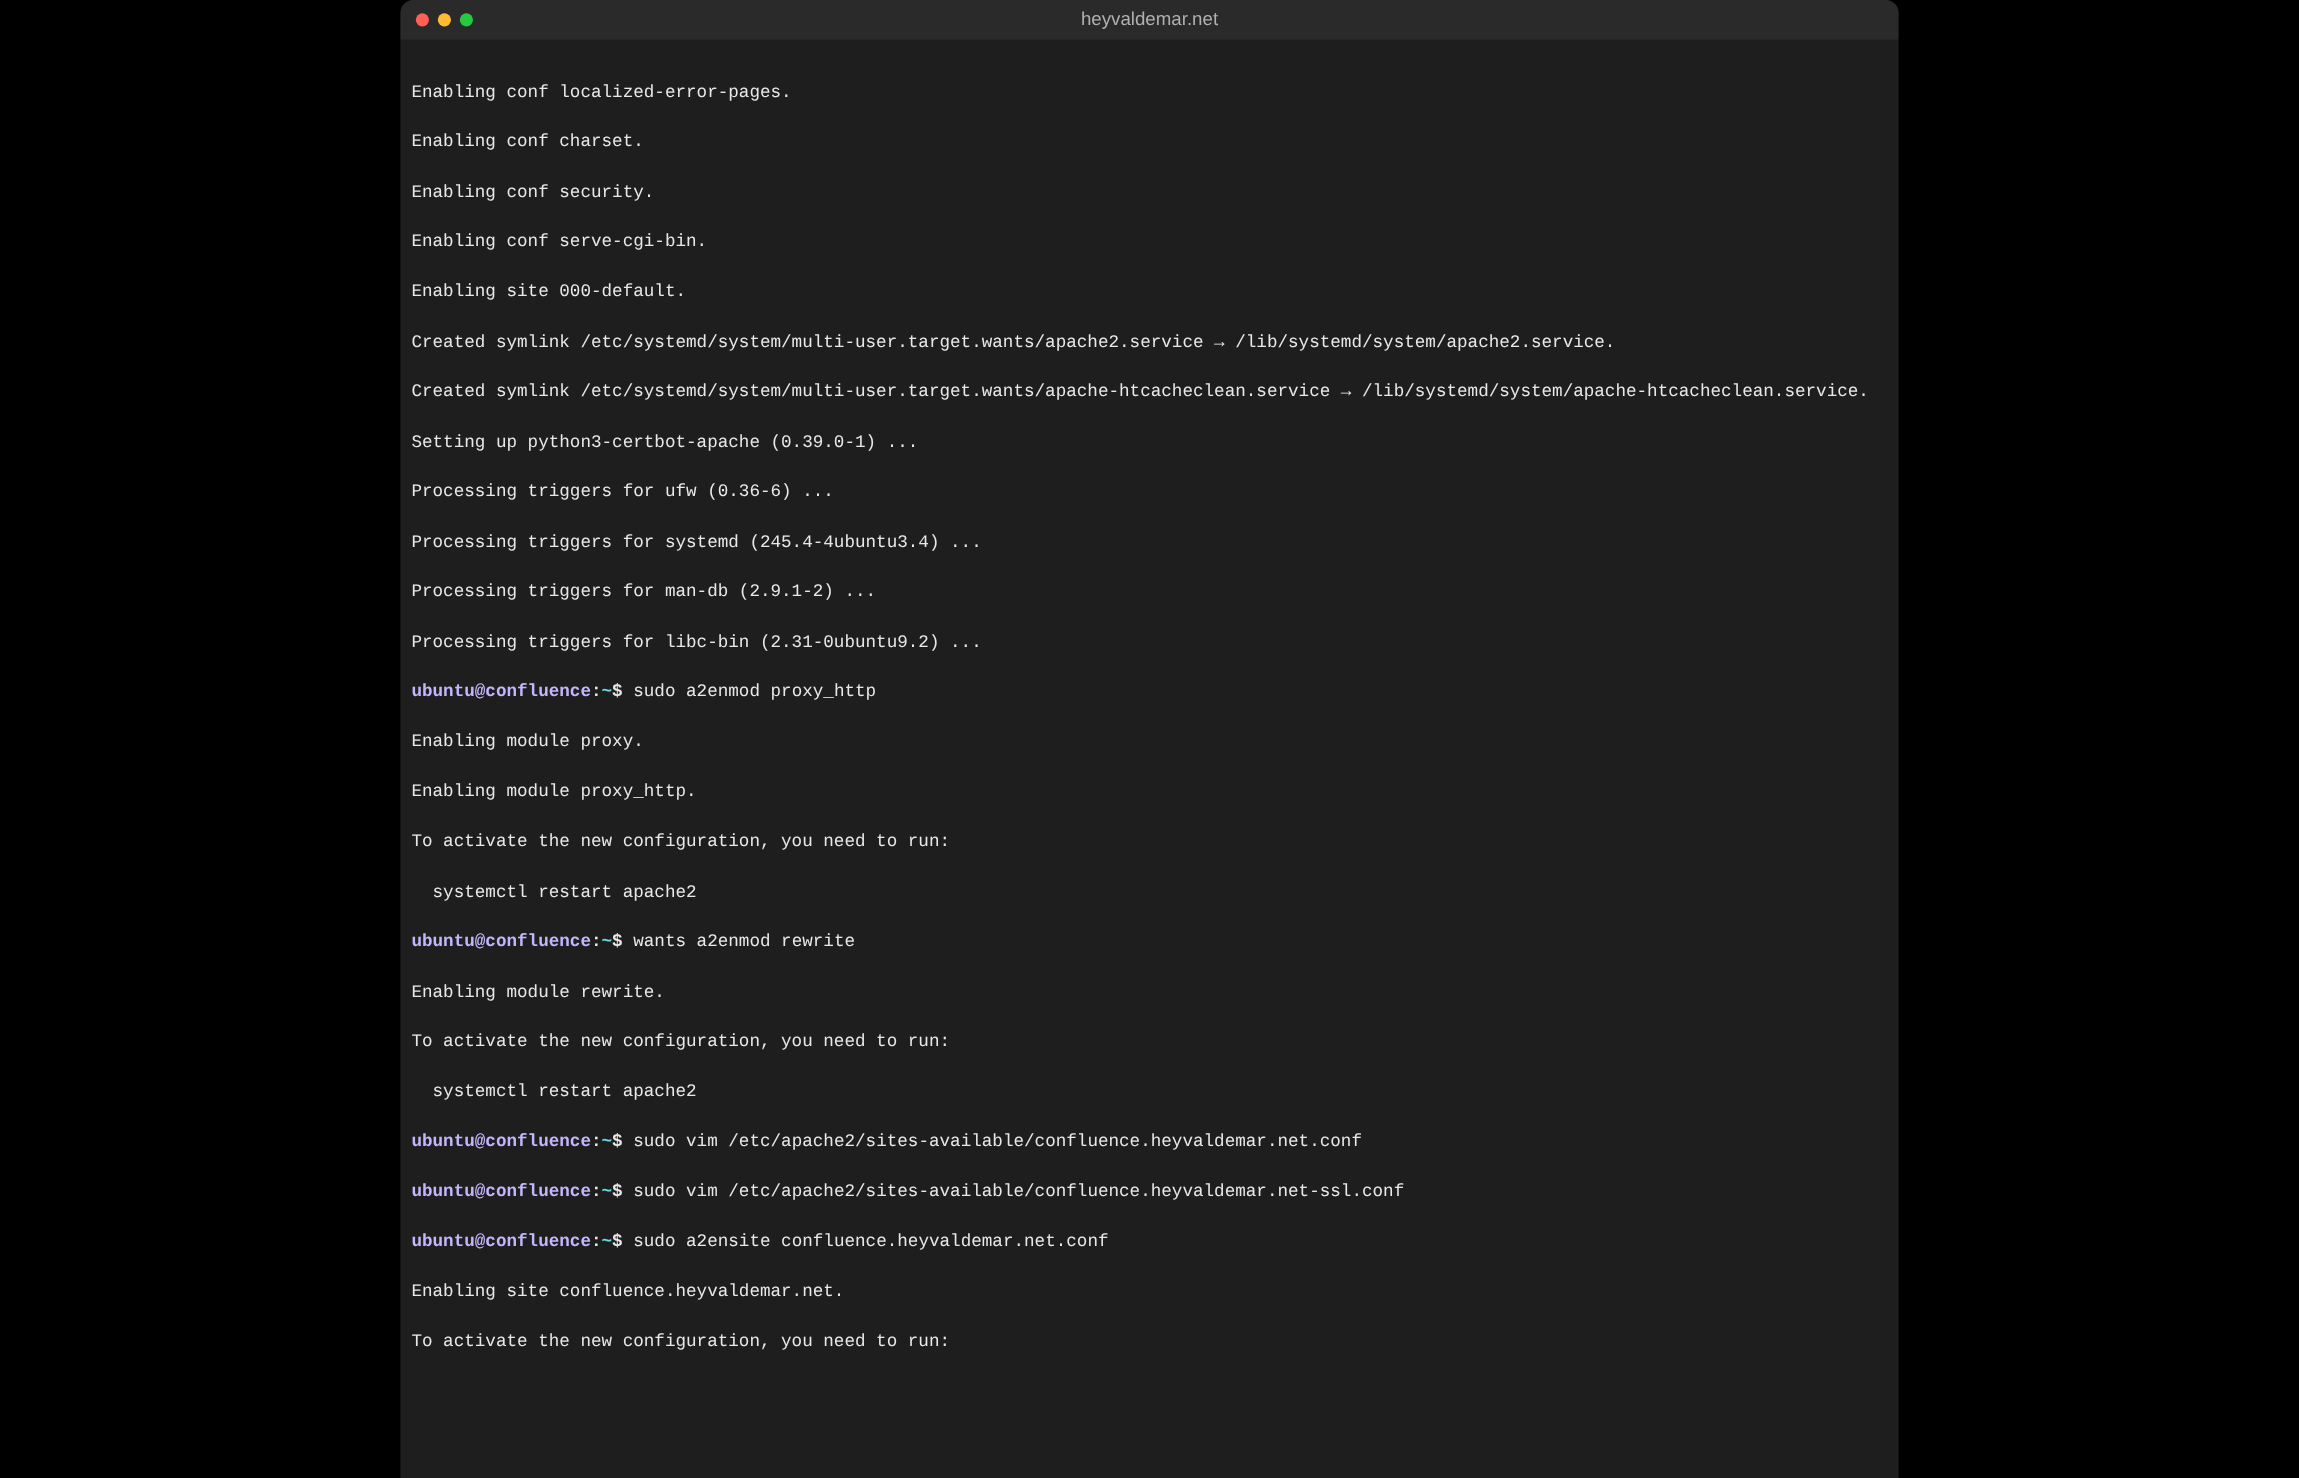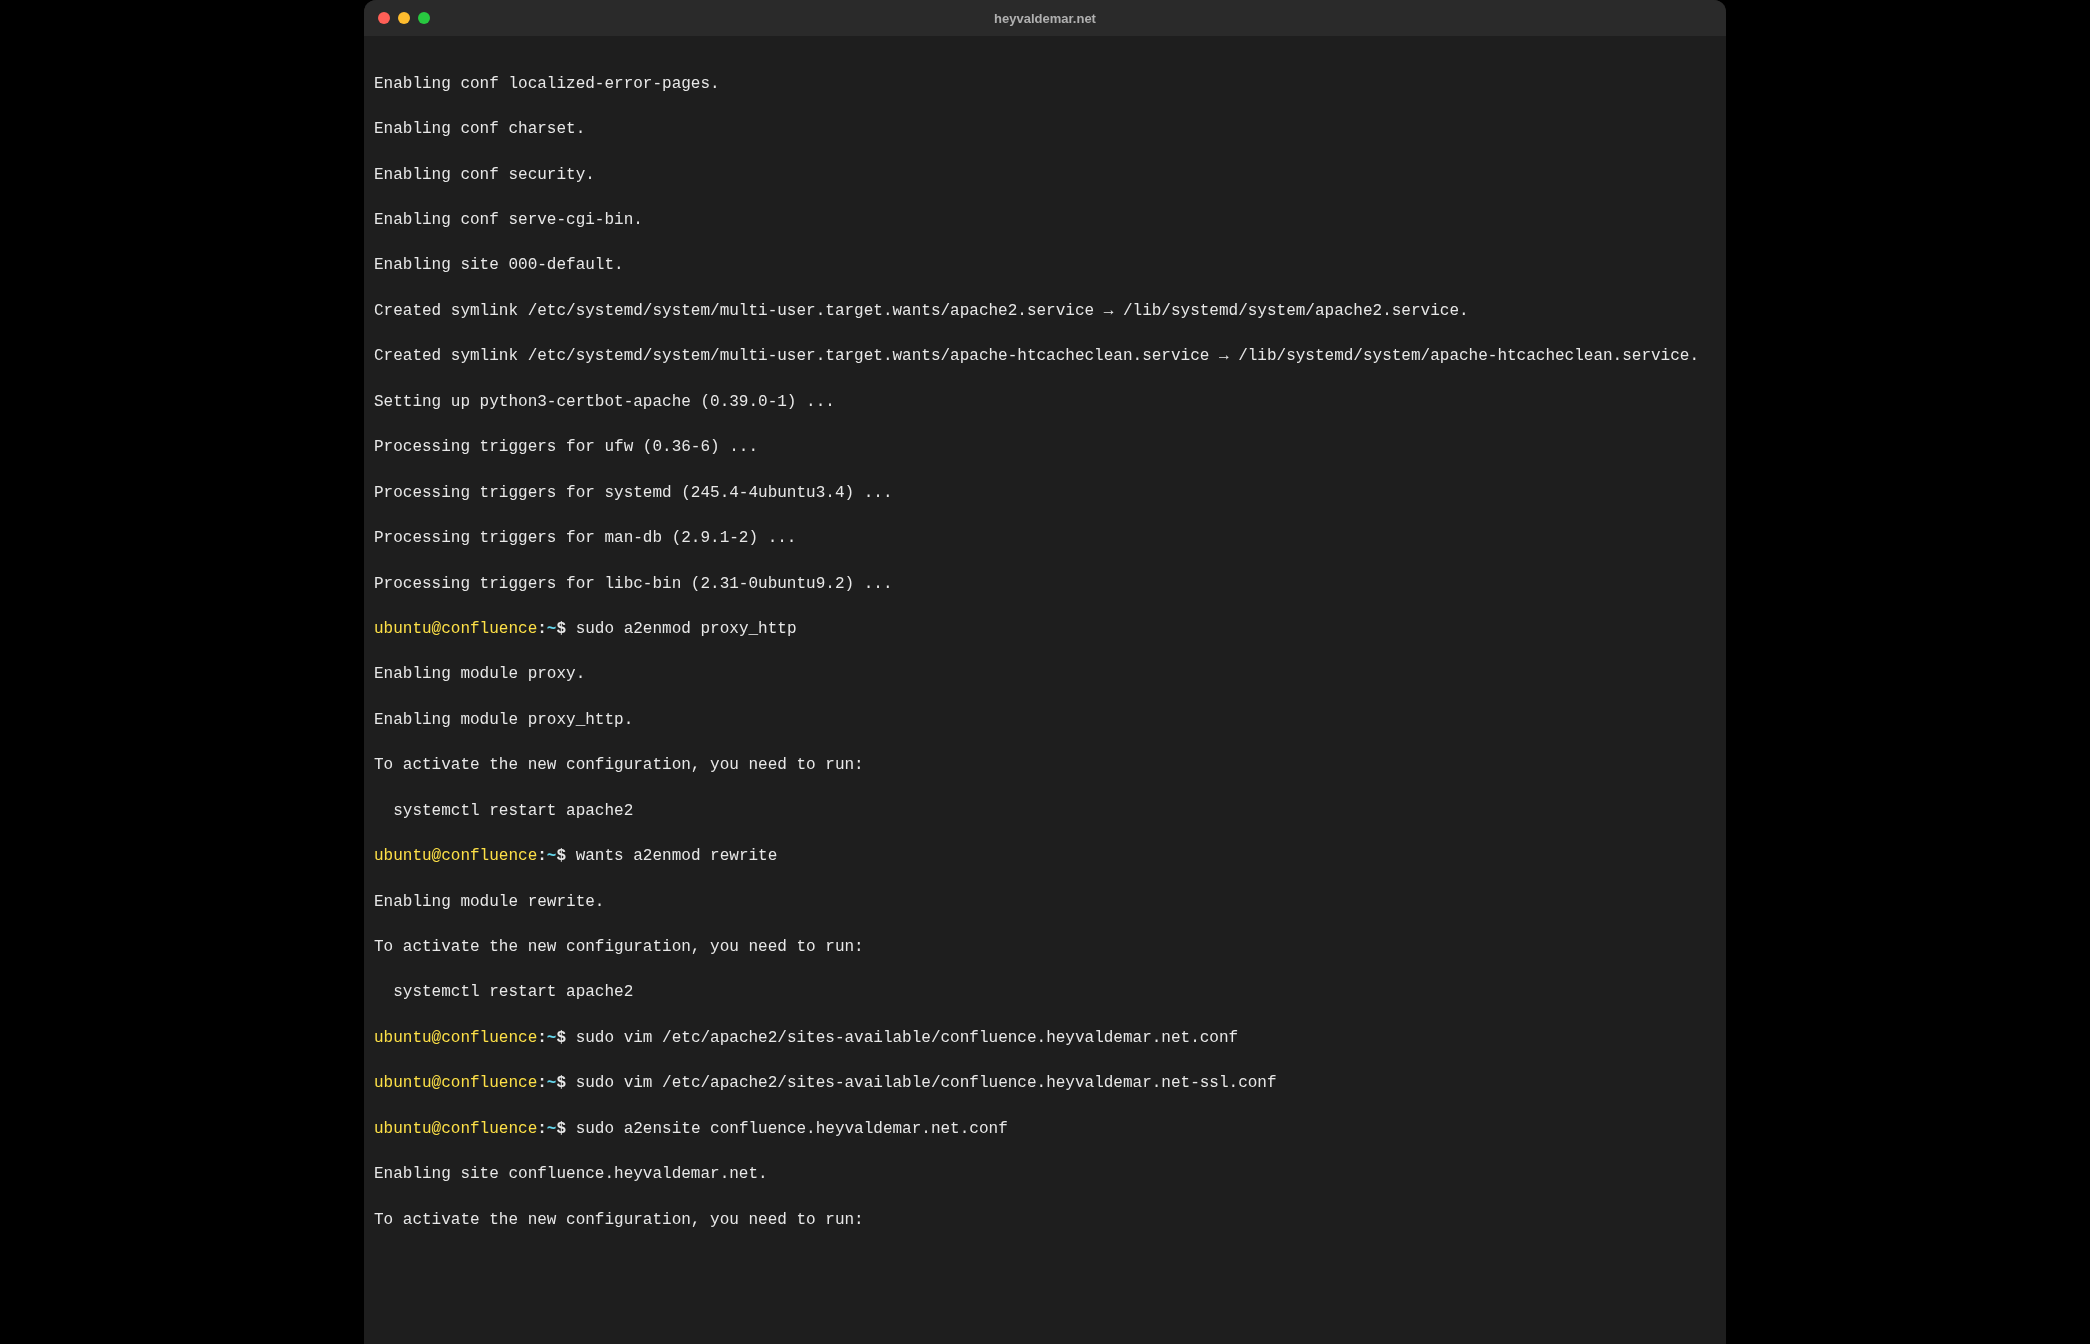--- a/index.html
+++ b/index.html
@@ -37,34 +37,34 @@
     border-radius: 50%;
   }
   .tl-close { background: #ff5f57; }
   .tl-min   { background: #febc2e; }
   .tl-max   { background: #28c840; }
   .title {
     position: absolute;
     left: 50%;
     transform: translateX(-50%);
     color: #b0b0b0;
-    font-size: 13px;
-    font-weight: 700;
+    font-size: 17px;
+    font-weight: 400;
   }
   .terminal {
     padding: 14px 10px 10px 10px;
     font-family: "SF Mono", Menlo, Consolas, "Liberation Mono", monospace;
     font-size: 16px;
     line-height: 1.42;
     color: #e8e8e8;
     white-space: pre-wrap;
     word-break: break-all;
   }
   .line { display: block; }
-  .prompt-user { color: #fde047; font-weight: normal; }
+  .prompt-user { color: #c4b5fd; font-weight: bold; }
   .prompt-sep  { color: #e8e8e8; font-weight: bold; }
   .prompt-path { color: #66d9ef; font-weight: bold; }
   .cmd { color: #e8e8e8; }
 </style>
 </head>
 <body>
 
 <div class="window">
   <div class="titlebar">
     <div class="traffic-lights">

